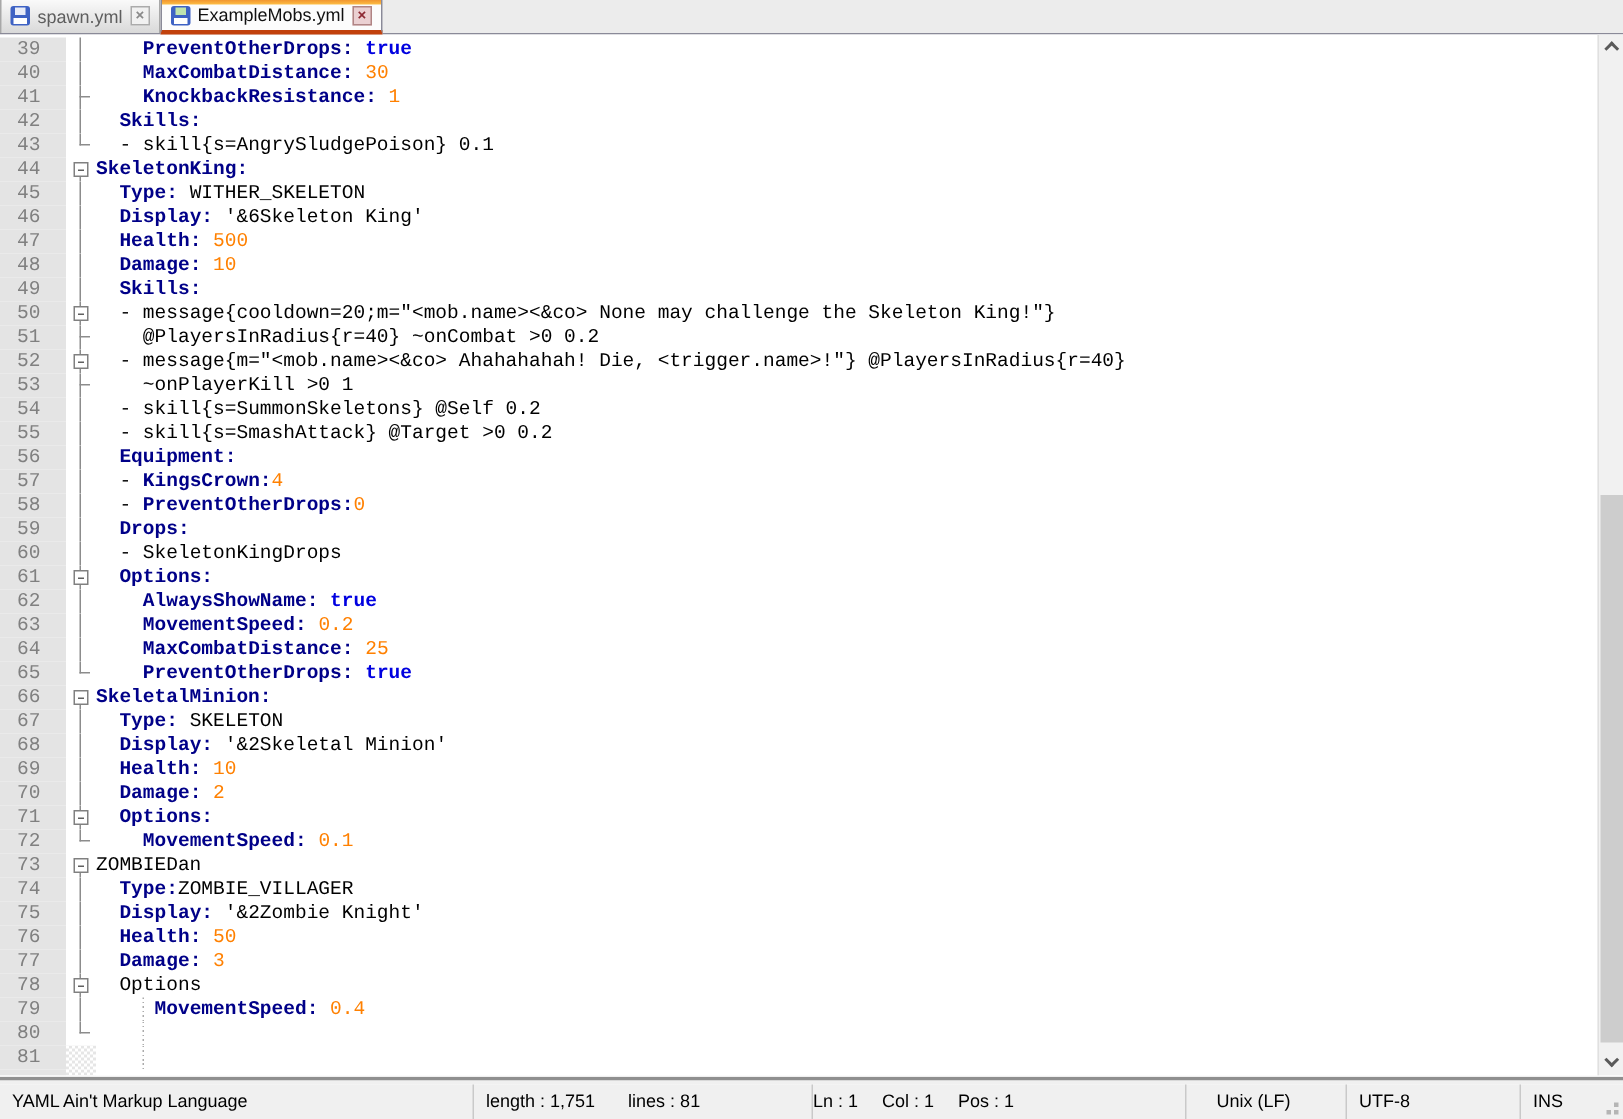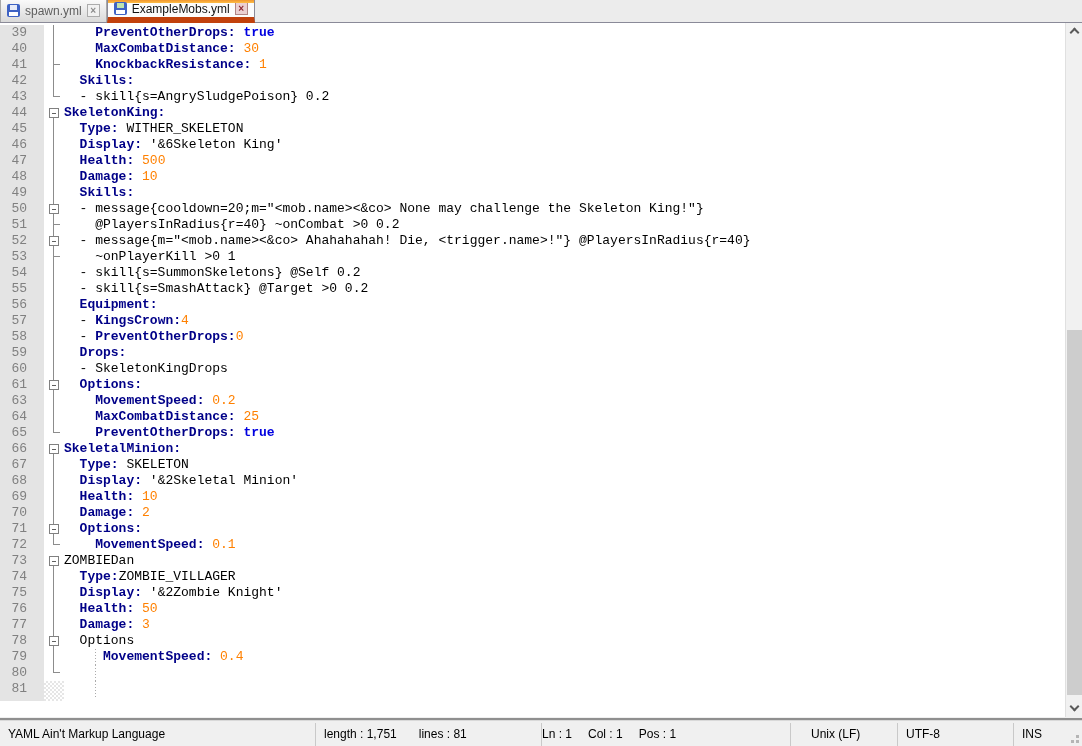--- a/index.html
+++ b/index.html
@@ -7,21 +7,21 @@
               font-family:"Liberation Sans", sans-serif; }
 
   
   .tabbar { height:23px; background:#ECECEC; border-bottom:1px solid #8A8A98;
             display:flex; align-items:flex-end; }
   .tab { display:inline-flex; align-items:center; gap:5px; padding:0 6px;
          font-size:12px; cursor:default; position:relative; }
   .tab.inactive { height:24px; background:linear-gradient(#FBFBFB,#D9D9D9);
                   border:1px solid #A8A8A8; border-bottom:none; color:#5E5E5E; }
   .tab.active { height:23px; margin-bottom:-1px; background:#FCFCFC;
-                border:1px solid #8A8A98; border-bottom:6px solid #c2410c;
+                border:1px solid #8A8A98; border-bottom:3px solid #c2410c;
                 border-top:none; color:#111; z-index:2; }
   .tab.active::before { content:""; position:absolute; left:0; right:0; top:0; height:3px;
                         background:linear-gradient(#F1952F,#FDBE45); }
   .floppy { width:13px; height:13px; background:#3E62C4; border-radius:2px;
             position:relative; display:inline-block; }
   .floppy::before { content:""; position:absolute; top:1px; left:3px; width:7px; height:5px;
                     background:#E8ECF8; }
   .floppy::after  { content:""; position:absolute; bottom:1px; left:2px; width:9px; height:4px;
                     background:#FFFFFF; }
   .floppy.green::before { background:#BFE3AE; }
@@ -140,21 +140,21 @@
             <i class="vl"></i>
           </span>
           <pre class="code">  <span class="sk">Skills:</span></pre>
         </div>
         <div class="row">
           <span class="ln">43</span>
           <span class="fold">
             <i class="vlh"></i>
             <i class="hr"></i>
           </span>
-          <pre class="code">  <span class="sp">- skill{s=AngrySludgePoison} 0.2</span></pre>
+          <pre class="code">  <span class="sp">- skill{s=AngrySludgePoison} 0.1</span></pre>
         </div>
         <div class="row">
           <span class="ln">44</span>
           <span class="fold">
             <i class="vb"></i>
             <i class="box"></i>
           </span>
           <pre class="code"><span class="sk">SkeletonKing:</span></pre>
         </div>
         <div class="row">
@@ -276,20 +276,27 @@
           <pre class="code">  <span class="sp">- SkeletonKingDrops</span></pre>
         </div>
         <div class="row">
           <span class="ln">61</span>
           <span class="fold">
             <i class="vt"></i>
             <i class="vb"></i>
             <i class="box"></i>
           </span>
           <pre class="code">  <span class="sk">Options:</span></pre>
+        </div>
+        <div class="row">
+          <span class="ln">62</span>
+          <span class="fold">
+            <i class="vl"></i>
+          </span>
+          <pre class="code">    <span class="sk">AlwaysShowName:</span><span class="sp"> </span><span class="sw">true</span></pre>
         </div>
         <div class="row">
           <span class="ln">63</span>
           <span class="fold">
             <i class="vl"></i>
           </span>
           <pre class="code">    <span class="sk">MovementSpeed:</span><span class="sp"> </span><span class="sn">0.2</span></pre>
         </div>
         <div class="row">
           <span class="ln">64</span>

